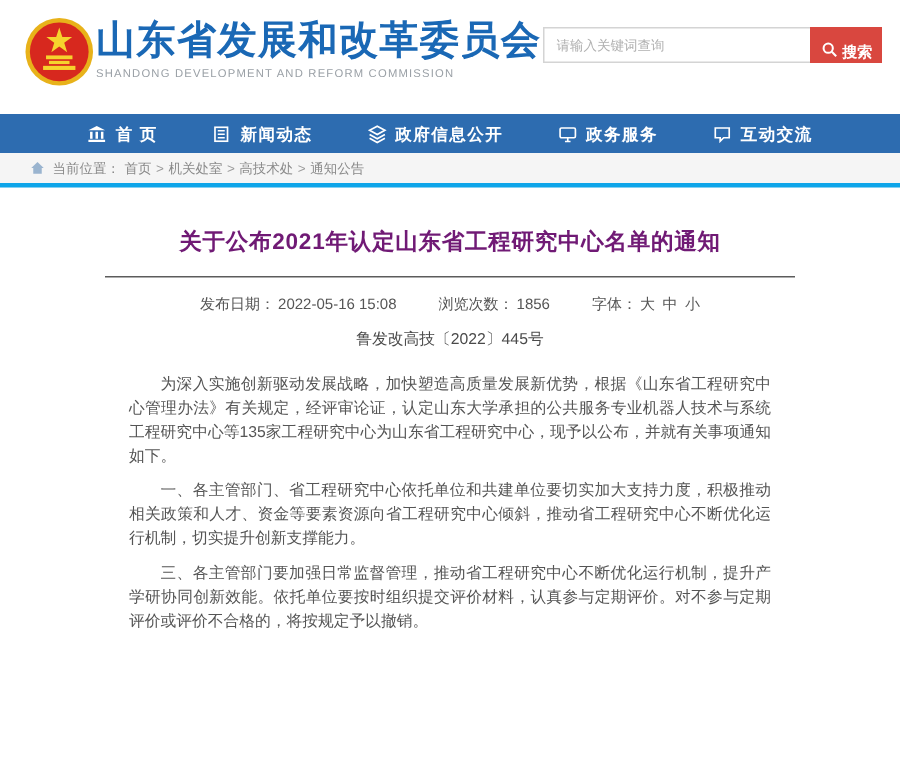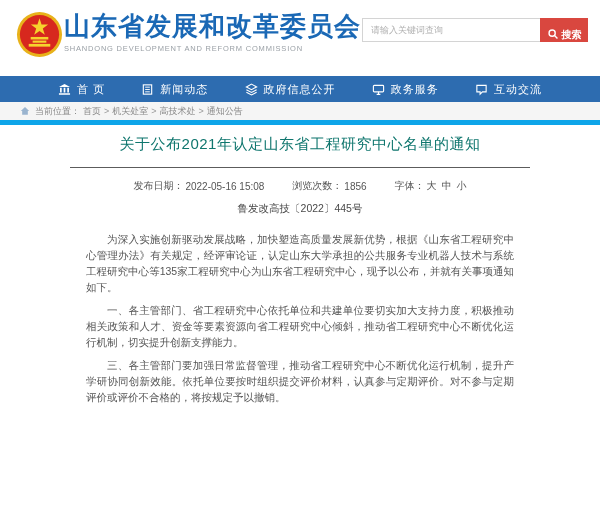--- a/index.html
+++ b/index.html
@@ -24,31 +24,31 @@
   }
   .search-input::placeholder { color: #b0b0b0; }
   .search-btn {
     width: 48px; height: 24px; background: #d9473f; border: none; color: #fff;
     font-size: 10px; font-weight: bold; display: flex; align-items: flex-end; justify-content: center;
     gap: 3px; cursor: pointer;
   }
 
   
   .nav { height: 26px; background: #2d6cb0; display: flex; align-items: center; justify-content: space-around; padding: 0 40px; }
-  .nav-item { display: flex; align-items: center; gap: 6px; color: #fff; font-size: 11px; font-weight: normal; letter-spacing: 1px; cursor: pointer; white-space: nowrap; }
+  .nav-item { display: flex; align-items: center; gap: 6px; color: #fff; font-size: 11px; font-weight: bold; letter-spacing: 1px; cursor: pointer; white-space: nowrap; }
   .nav-item .icon { display: flex; align-items: center; }
 
   
-  .breadcrumb { height: 23px; background: #f5f5f5; border-bottom: 5px solid #0ea5e9; display: flex; align-items: center; padding-left: 20px; font-size: 9px; color: #8a8a8a; gap: 3px; }
+  .breadcrumb { height: 23px; background: #f5f5f5; border-bottom: 3px solid #0ea5e9; display: flex; align-items: center; padding-left: 20px; font-size: 9px; color: #8a8a8a; gap: 3px; }
   .breadcrumb .crumb { cursor: pointer; color: #8a8a8a; }
   .breadcrumb .sep { color: #9a9a9a; }
 
   
   .article { padding: 0 70px; }
-  .article-title { text-align: center; font-size: 15px; font-weight: normal; color: #0f766e; margin: 10px 0 13px; letter-spacing: 0.5px; }
+  .article-title { text-align: center; font-size: 15px; font-weight: bold; color: #701a75; margin: 27px 0 13px; letter-spacing: 0.5px; }
   .title-rule { border: none; border-top: 1px solid #5c5c5c; margin: 0 0 11px; }
   .meta-row { display: flex; justify-content: center; gap: 28px; font-size: 10px; color: #555; margin-bottom: 9px; }
   .meta-item { display: flex; gap: 2px; align-items: center; }
   .font-size-opts { display: flex; gap: 5px; }
   .font-size-opts span { cursor: pointer; }
   .doc-number { text-align: center; font-size: 10.5px; color: #4a4a4a; margin-bottom: 15px; }
 
   .article-body { font-size: 10.5px; color: #555; line-height: 16px; text-align: justify; padding: 0 16px; }
   .salutation { margin-bottom: 5px; }
   .article-body p.para { text-indent: 2em; margin-bottom: 7px; }

